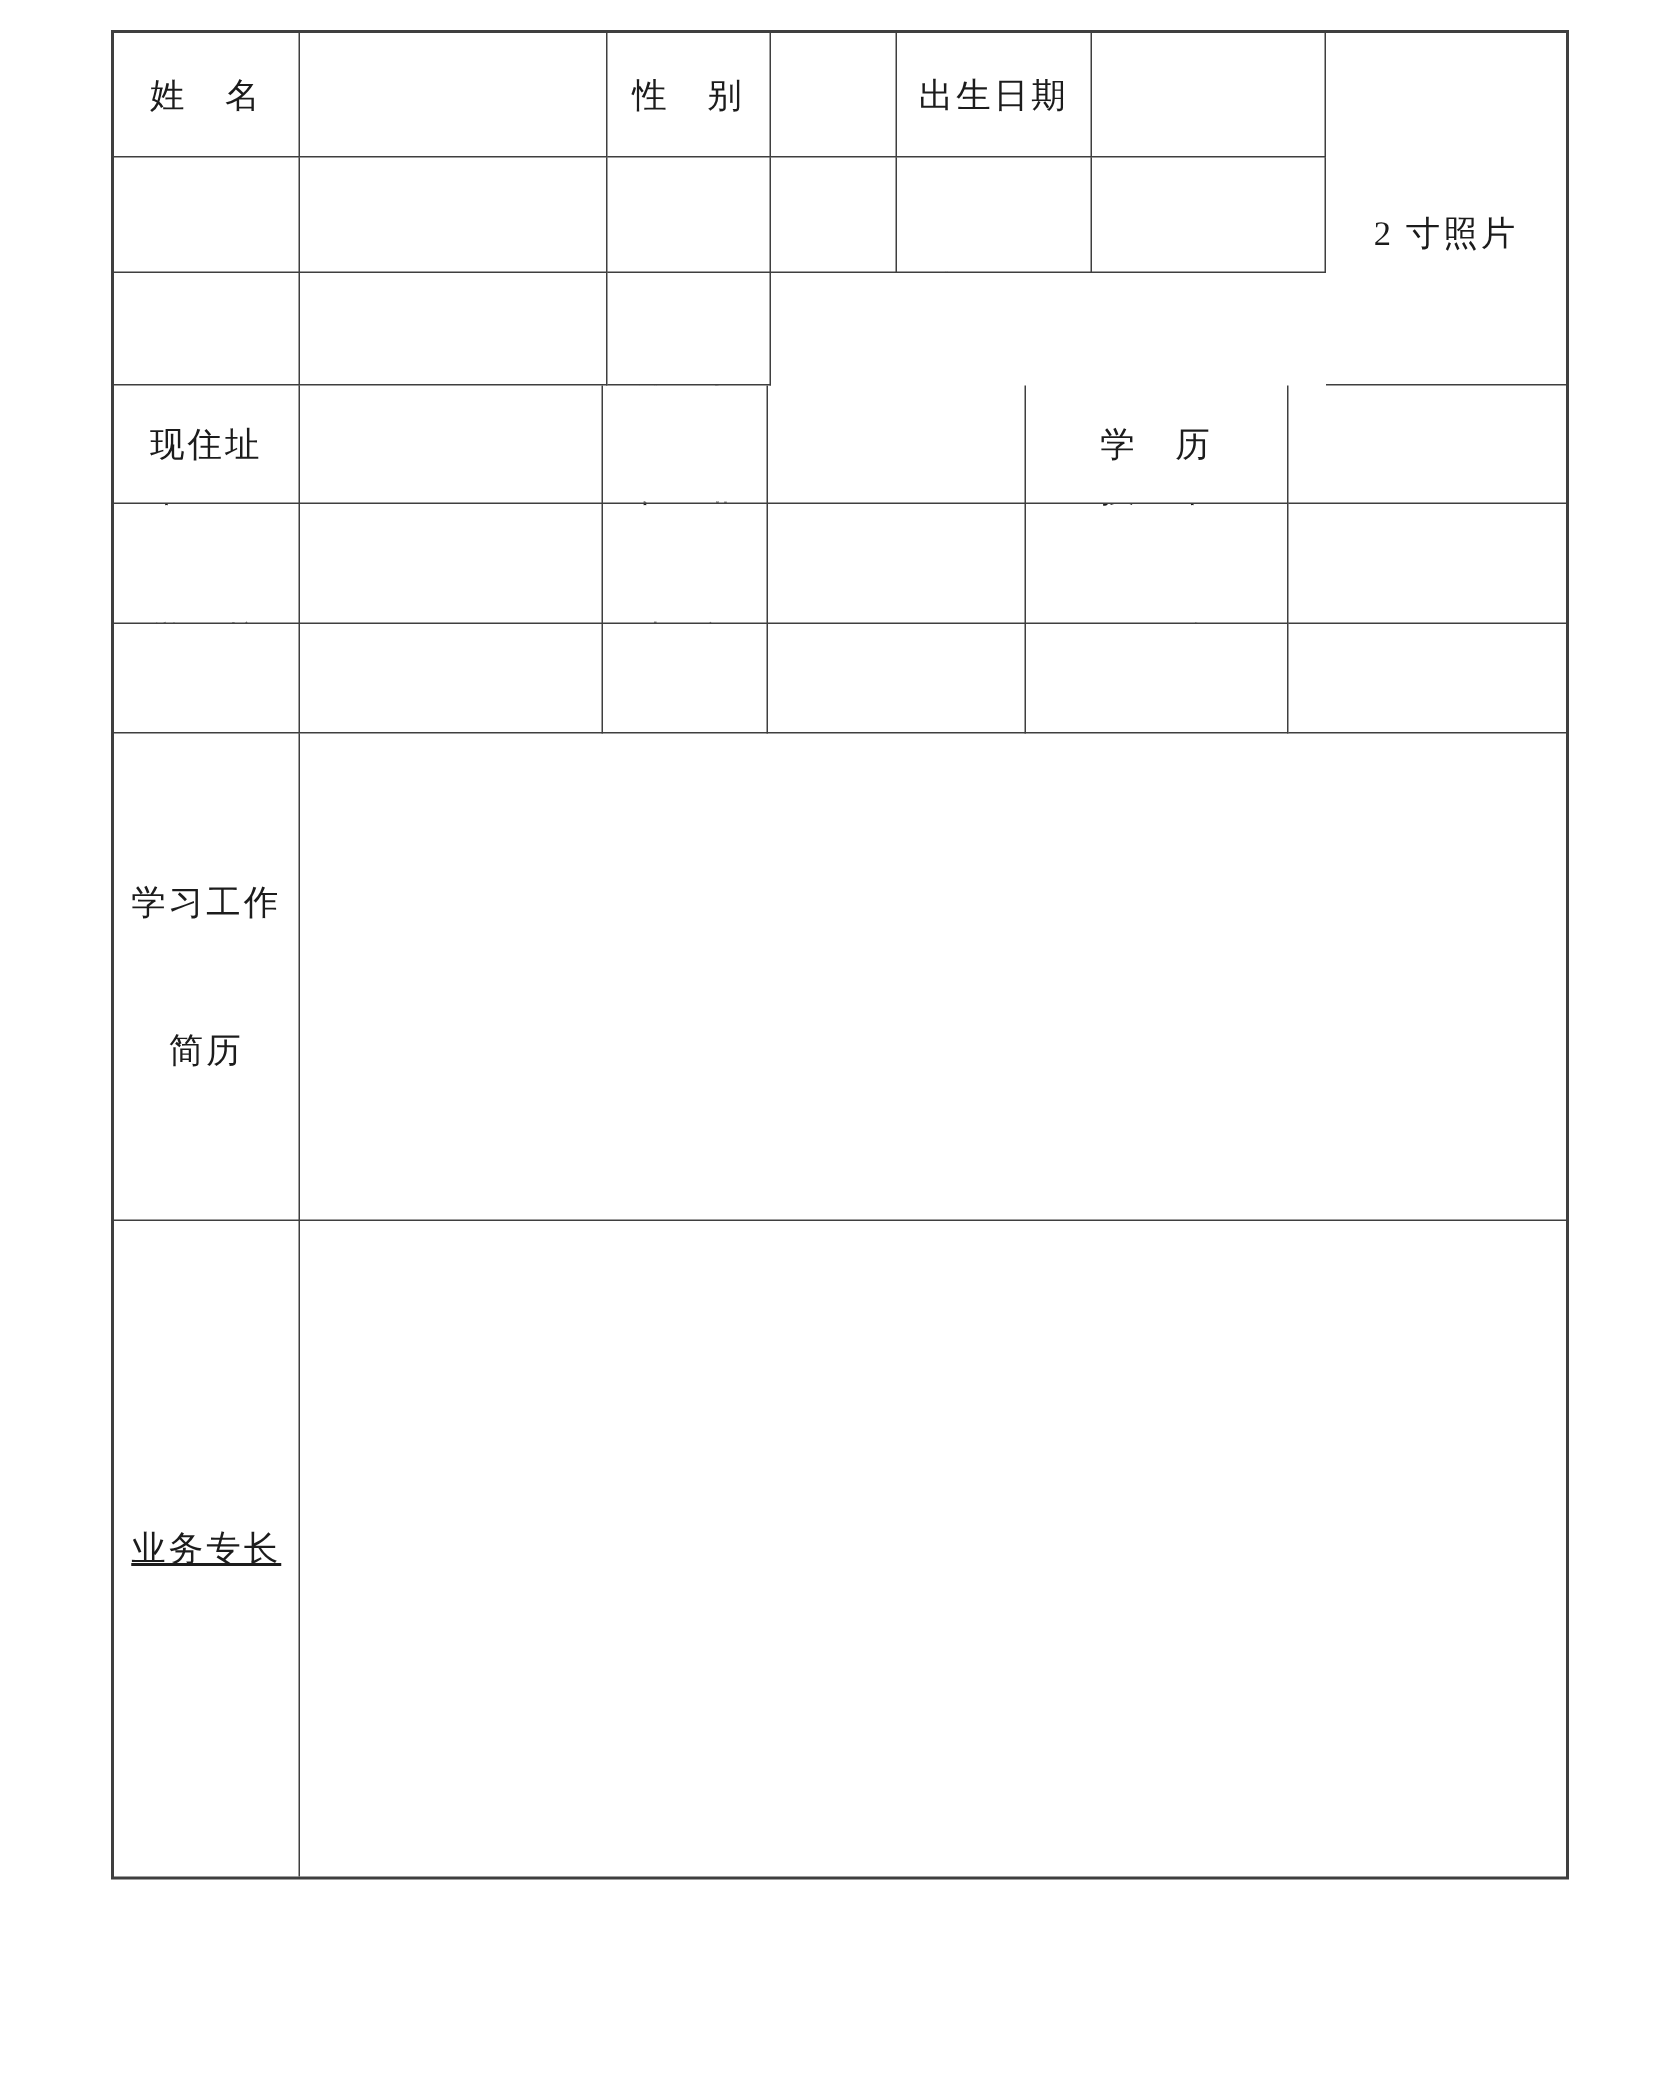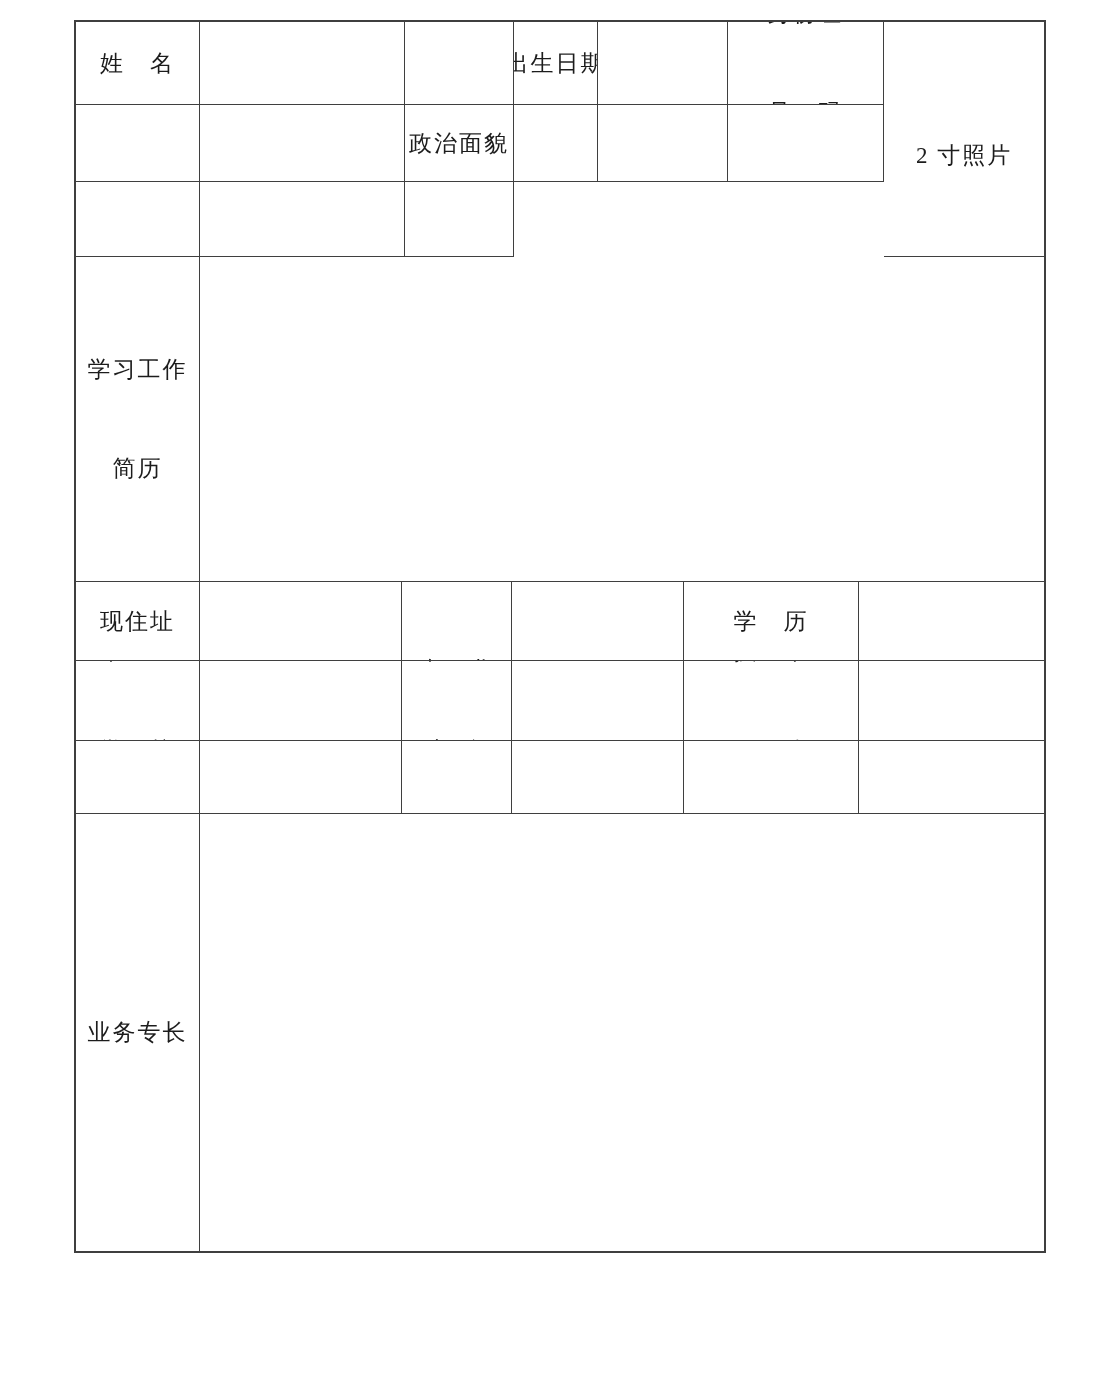--- a/index.html
+++ b/index.html
@@ -21,21 +21,21 @@
   }
   .resume-table {
     width: 968px; margin: 0 auto;
     border: 2px solid #3f3f3f;
     background: #ffffff;
   }
   .sec { display: grid; }
   .secA { grid-template-columns: 124px 205px 109px 84px 130px 156px 160px; grid-template-rows: 83px 77px 75px; }
   .secB { grid-template-columns: 124px 202px 110px 172px 175px 185px; grid-template-rows: 79px 80px 73px; }
   .secC { grid-template-columns: 124px 844px; grid-template-rows: 325px; }
-  .secD { grid-template-columns: 124px 844px; grid-template-rows: 437px; }
+  .secD { grid-template-columns: 124px 844px; grid-template-rows: 437px; text-decoration: underline; }
   .cell {
     box-sizing: border-box;
     border-right: 1.5px solid #3f3f3f;
     border-bottom: 1.5px solid #3f3f3f;
     display: flex; align-items: center; justify-content: center;
     text-align: center;
     overflow: hidden;
   }
   .cell.no-r { border-right: none; margin-top: 32px; }
   .secD .cell { border-bottom: none; }
@@ -61,67 +61,57 @@
 
 
   <div class="resume-table">
 
     <div class="sec secA">
 
       <div class="cell">
         <span class="lbl">姓　名</span>
       </div>
       <div class="cell value-cell"></div>
+      <div class="cell">
+        <span class="lbl">性　别</span>
+      </div>
       <div class="cell value-cell"></div>
       <div class="cell">
         <span class="lbl">出生日期</span>
       </div>
       <div class="cell value-cell"></div>
       <div class="cell photo-cell no-r">
         <span class="lbl">2 寸照片</span>
       </div>
 
       <div class="cell">
         <div class="lbl lbl2">
           <span>身份证</span>
           <span>号　码</span>
         </div>
       </div>
       <div class="cell value-cell"></div>
       <div class="cell value-cell"></div>
-      <div class="cell">
-        <span class="lbl">政治面貌</span>
-      </div>
       <div class="cell value-cell"></div>
 
       <div class="cell">
         <div class="lbl lbl2">
           <span>婚　姻</span>
           <span>状　况</span>
         </div>
       </div>
       <div class="cell value-cell"></div>
       <div class="cell">
         <div class="lbl lbl2">
           <span>健　康</span>
           <span>状　况</span>
         </div>
       </div>
       <div class="cell value-cell"></div>
       <div class="cell value-cell"></div>
-    </div>
-
-    <div class="sec secC">
-      <div class="cell big-label">
-        <div class="lbl lbl2">
-          <span>学习工作</span>
-          <span>简历</span>
-        </div>
-      </div>
-      <div class="cell value-cell no-r"></div>
     </div>
 
     <div class="sec secB">
 
       <div class="cell">
         <span class="lbl">现住址</span>
       </div>
       <div class="cell value-cell"></div>
       <div class="cell">
         <div class="lbl lbl2">
@@ -173,20 +163,30 @@
       <div class="cell value-cell"></div>
       <div class="cell">
         <div class="lbl lbl2">
           <span>现从事</span>
           <span>专　业</span>
         </div>
       </div>
       <div class="cell value-cell no-r"></div>
     </div>
 
+    <div class="sec secC">
+      <div class="cell big-label">
+        <div class="lbl lbl2">
+          <span>学习工作</span>
+          <span>简历</span>
+        </div>
+      </div>
+      <div class="cell value-cell no-r"></div>
+    </div>
+
     <div class="sec secD">
       <div class="cell big-label">
         <span class="lbl">业务专长</span>
       </div>
       <div class="cell value-cell no-r"></div>
     </div>
 
   </div>
 </div>
 

